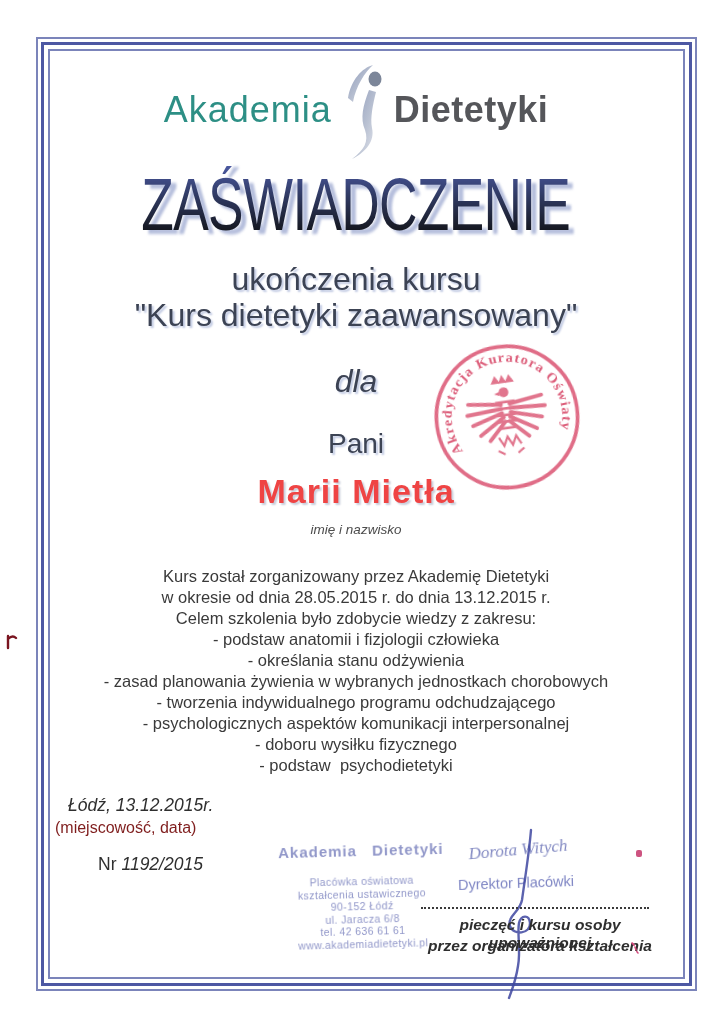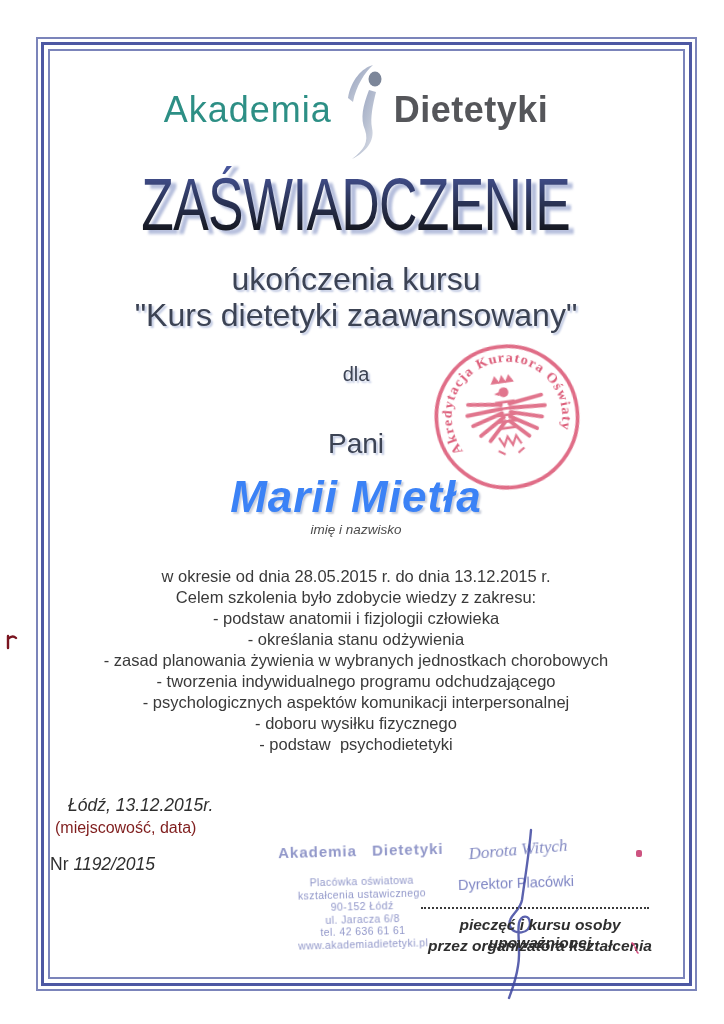--- a/index.html
+++ b/index.html
@@ -27,35 +27,35 @@
   .title-shadow { position:absolute; left:calc(50% + 5px); top:4px;
                   transform:translateX(-50%) scaleX(.72); color:#b5bedc; filter:blur(1.4px); }
   .title-main { transform:scaleX(.72);
                 background:linear-gradient(180deg,#4a58a0 0%,#303a63 38%,#14161d 85%);
                 -webkit-background-clip:text; background-clip:text; color:transparent; }
 
   .ctr { position:absolute; left:0; right:0; text-align:center; }
   .sub { font-size:32px; color:#3c4354; text-shadow:2px 2px 2px #c0c9e2; }
   .sub1 { top:261px; }
   .sub2 { top:297px; }
-  .dla  { top:363px; font-size:20px; }
+  .dla  { top:363px; font-size:32px;font-style:italic; }
   .pani { top:412px; font-size:28px;margin-top:16px; }
 
-  .name { top:472px; font-size:44px; font-weight:700; font-style:italic; color:#3b82f6;
+  .name { top:472px; font-size:34px; font-weight:700; color:#ef4444;
           text-shadow:2px 2px 2px #c8cdda; letter-spacing:1px; }
   .name-cap { top:522px; font-size:13.5px; font-style:italic; color:#4c4c4c; }
 
   .body-block { position:absolute; top:566px; left:0; right:0; text-align:center;
                 font-size:16.5px; line-height:21px; color:#3a3a3a; }
   .body-line { white-space:pre-wrap; }
 
   
   .place-date { position:absolute; left:68px; top:795px; font-size:17.5px; font-style:italic; color:#2f2f2f; }
   .place-cap  { position:absolute; left:55px; top:819px; font-size:16px; color:#7f1d1d; }
-  .number     { position:absolute; left:50px; top:854px; font-size:17.5px; color:#2f2f2f; }
+  .number     { position:absolute; left:50px; top:854px; font-size:17.5px; color:#2f2f2f;padding-left:48px; }
   .number .val { font-style:italic; margin-left:5px; }
 
   
   .acc-stamp { position:absolute; left:431px; top:341px; width:152px; height:152px;
                transform:rotate(-8deg); opacity:.92; filter:blur(.3px); }
 
   
   .org-stamp { position:absolute; left:240px; top:842px; width:244px; text-align:center;
                color:#8289c2; transform:rotate(-1.5deg); filter:blur(.7px); opacity:.88; }
   .org-l1 { font-size:15px; font-weight:700; letter-spacing:1px; word-spacing:10px; margin-bottom:16px; }
@@ -152,20 +152,21 @@
           <path d="M61,68 H79"></path>
           <path d="M61,74 H79"></path>
           <path d="M61,80 H79"></path>
       </g>
       <path d="M60,88 l4,8 4,-8 4,8 4,-8 4,8" fill="none" stroke-width="2"></path>
       <path d="M58,100 l6,4 M82,100 l-6,4" fill="none" stroke-width="2"></path>
     </g>
   </svg>
 
   <div class="body-block">
+    <div class="body-line">Kurs został zorganizowany przez Akademię Dietetyki</div>
     <div class="body-line">w okresie od dnia 28.05.2015 r. do dnia 13.12.2015 r.</div>
     <div class="body-line">Celem szkolenia było zdobycie wiedzy z zakresu:</div>
     <div class="body-line">- podstaw anatomii i fizjologii człowieka</div>
     <div class="body-line">- określania stanu odżywienia</div>
     <div class="body-line">- zasad planowania żywienia w wybranych jednostkach chorobowych</div>
     <div class="body-line">- tworzenia indywidualnego programu odchudzającego</div>
     <div class="body-line">- psychologicznych aspektów komunikacji interpersonalnej</div>
     <div class="body-line">- doboru wysiłku fizycznego</div>
     <div class="body-line">- podstaw  psychodietetyki</div>
   </div>

